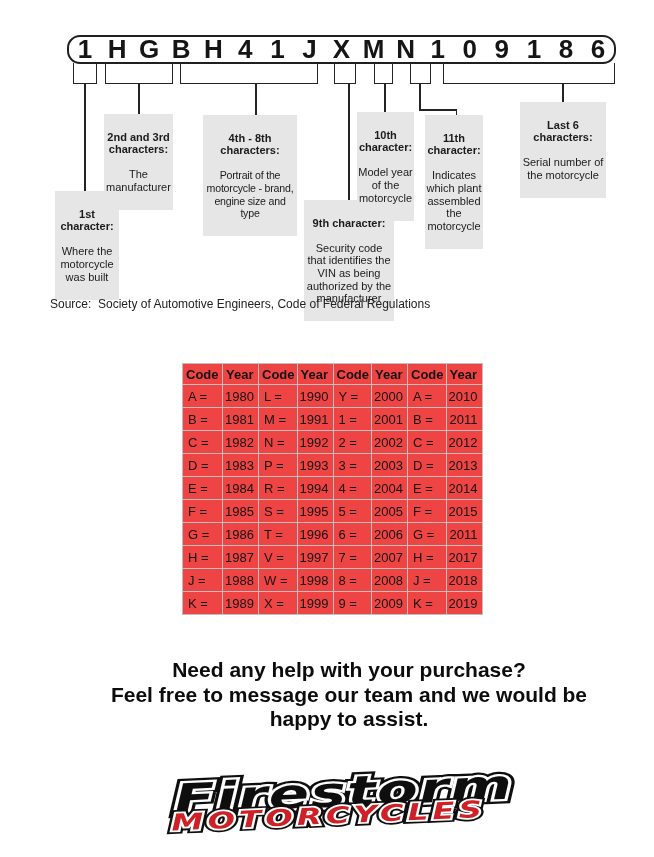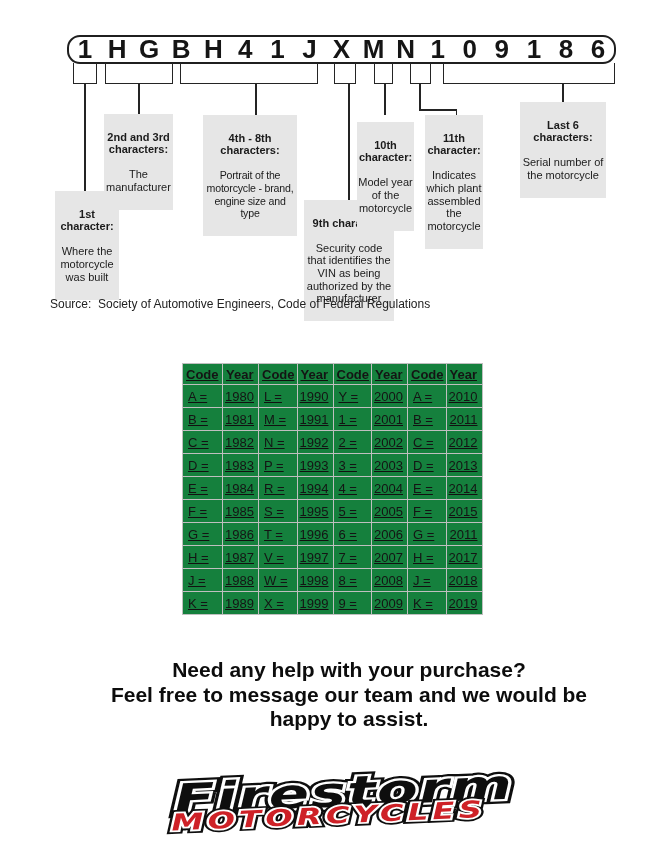--- a/index.html
+++ b/index.html
@@ -43,21 +43,21 @@
 
   
   .source {
     position:absolute; left:50px; top:297px;
     font-size:12px; color:#222; white-space:pre;
   }
 
   
   table.codes {
     position:absolute; left:182px; top:363px;
-    border-collapse:collapse; background:#15803d;text-decoration:underline;
+    border-collapse:collapse; background:#ef4444;
   }
   table.codes th, table.codes td {
     border:1px solid #bfbfbf; font-size:13px; color:#141414;
     vertical-align:middle;
   }
   table.codes th {
     font-weight:bold; height:21px; text-align:left; padding:1px 2px 1px 3px;
   }
   table.codes td { height:23px; }
   table.codes td.code { text-align:left;  padding-left:5px; }
@@ -155,21 +155,21 @@
 engine size and type</div>
   </div>
   <div class="callout" style="left:304px; top:200px; width:90px;">
     <div class="co-title">9th character:</div>
     <div class="co-body">Security code
 that identifies the
 VIN as being
 authorized by the
 manufacturer</div>
   </div>
-  <div class="callout" style="left:357px; top:122px; width:57px;">
+  <div class="callout" style="left:357px; top:112px; width:57px;">
     <div class="co-title">10th
 character:</div>
     <div class="co-body">Model year
 of the
 motorcycle</div>
   </div>
   <div class="callout" style="left:425px; top:115px; width:58px;">
     <div class="co-title">11th
 character:</div>
     <div class="co-body">Indicates

